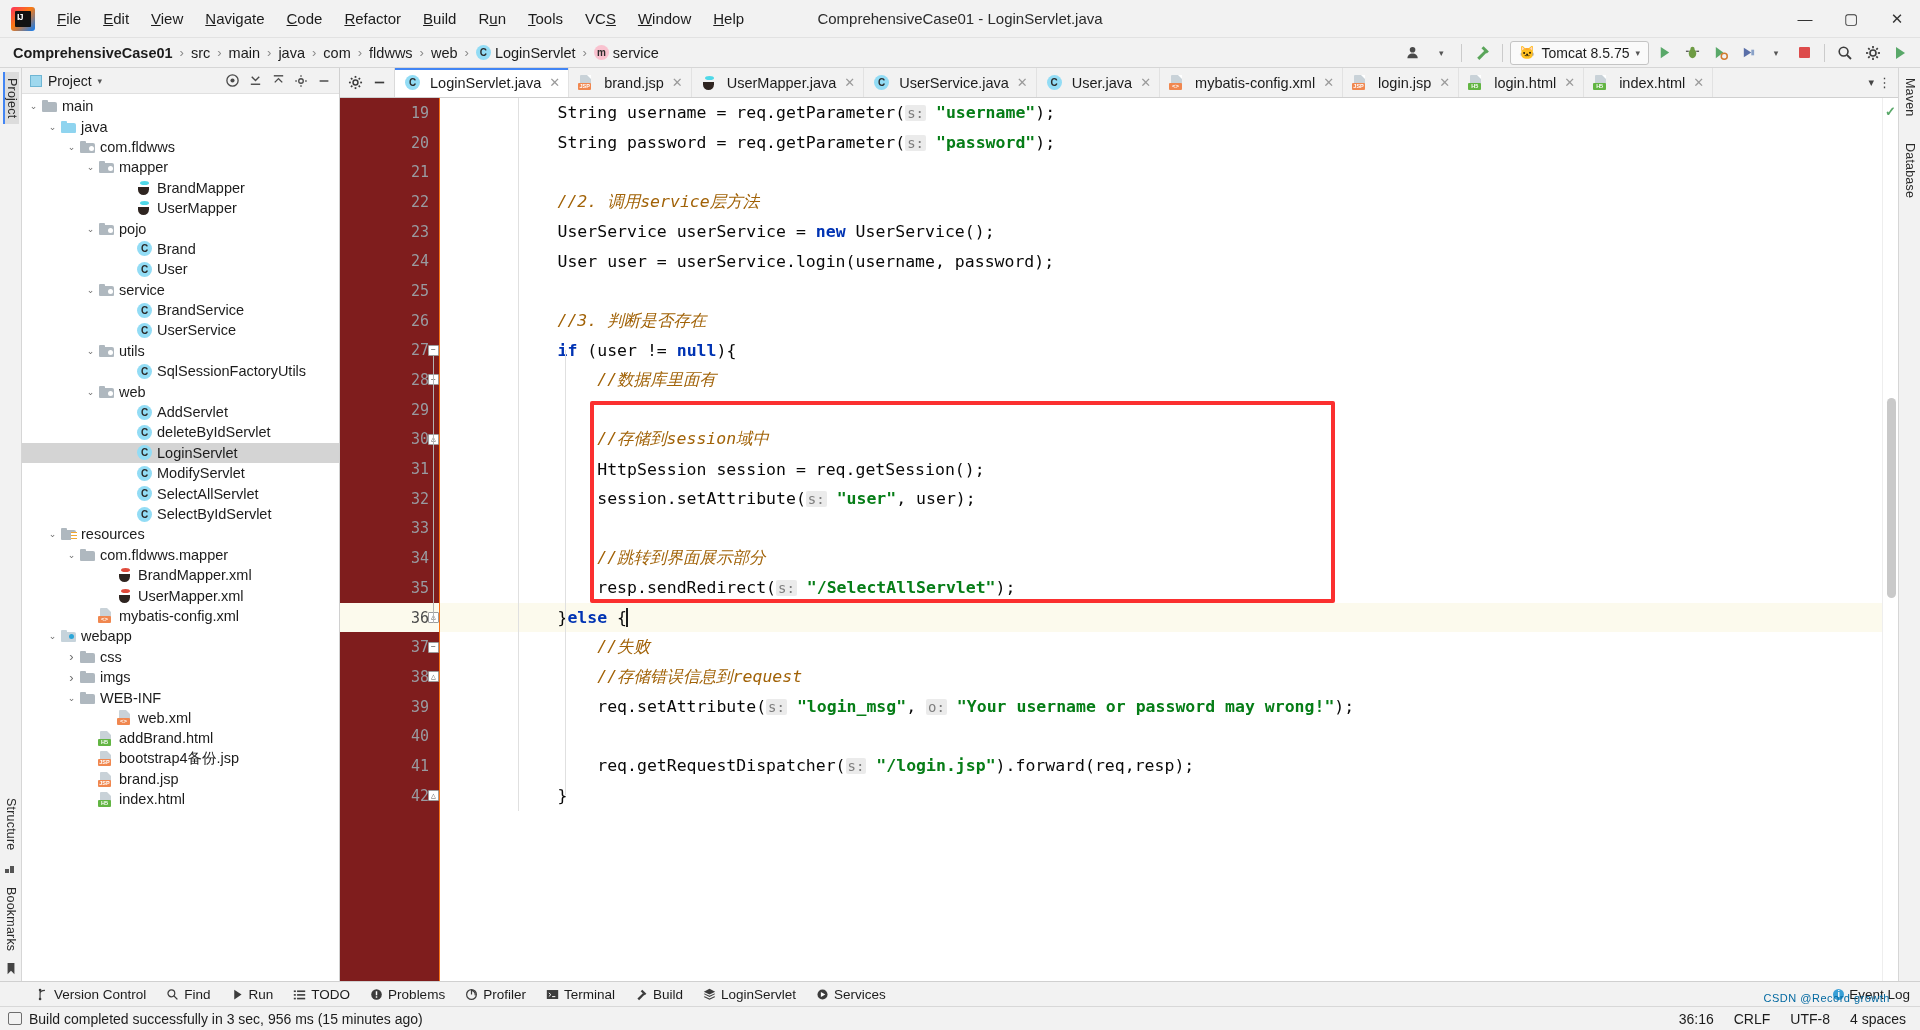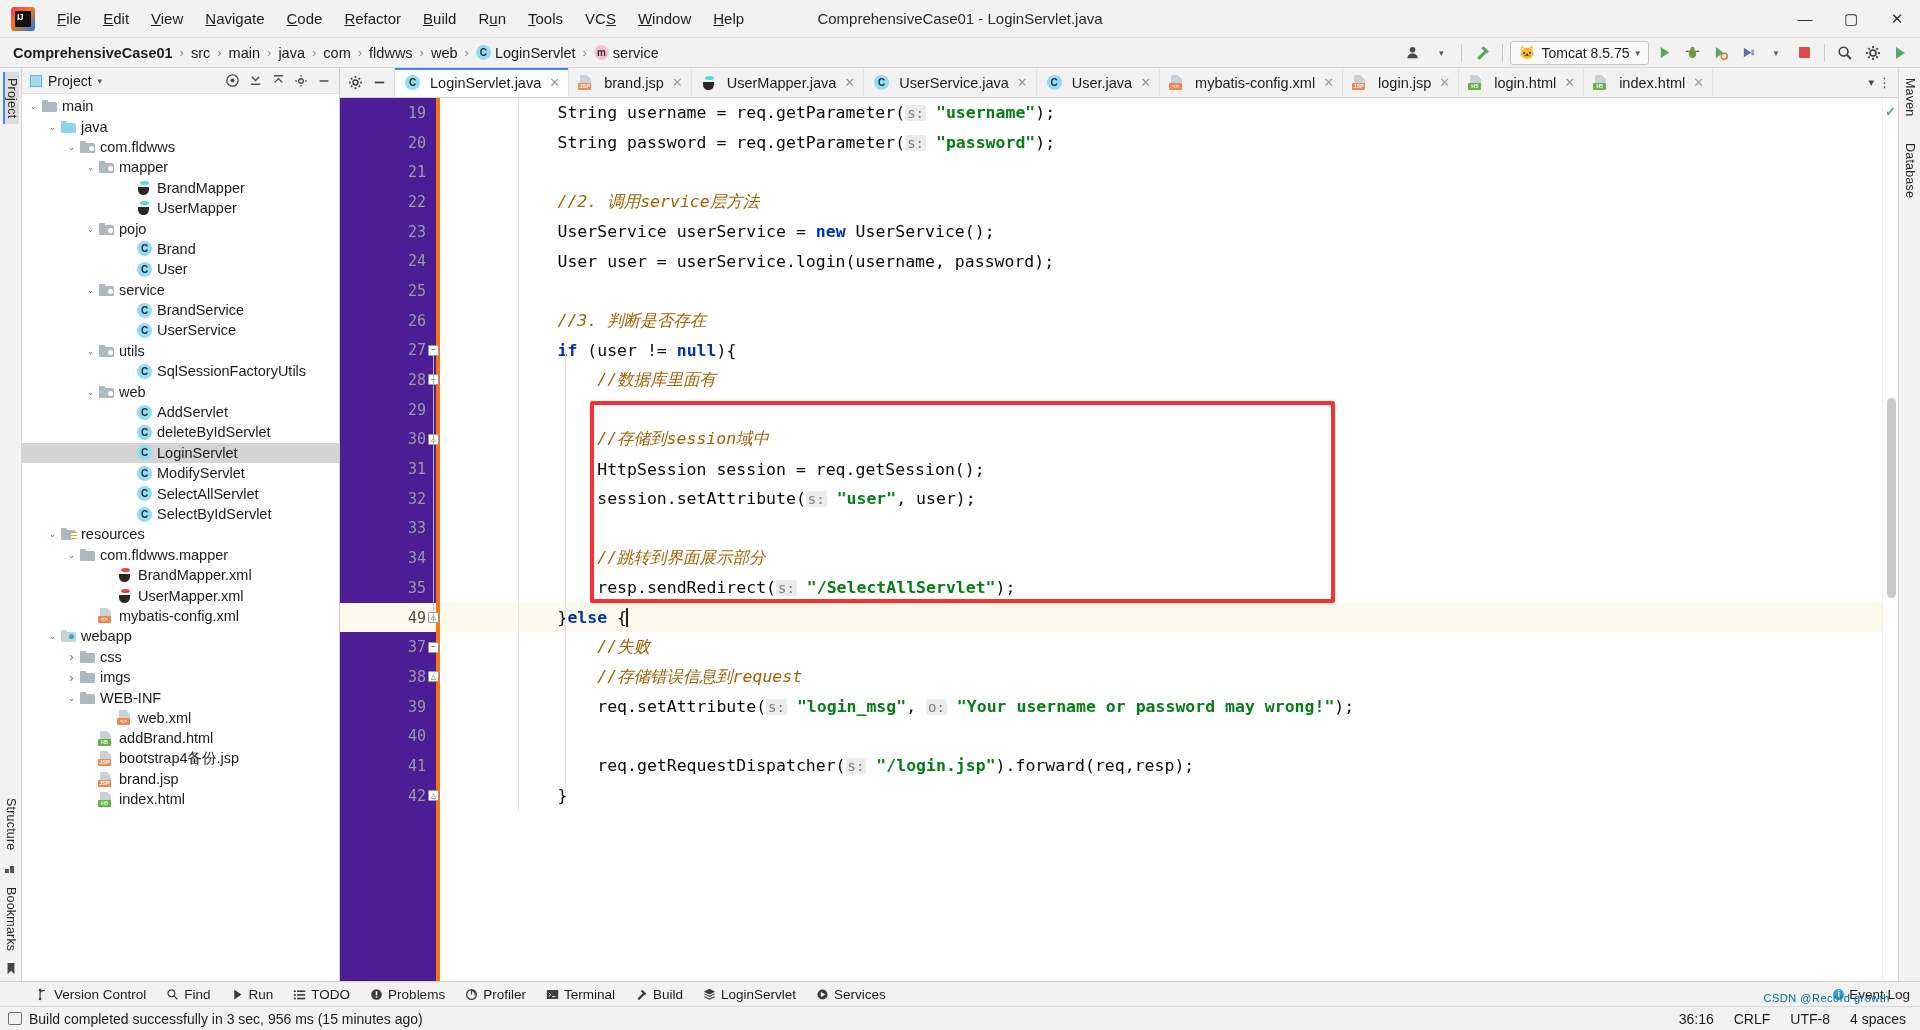--- a/index.html
+++ b/index.html
@@ -132,21 +132,21 @@
     display:flex;align-items:center;gap:5px;padding:0 8px 0 9px;font-size:14.5px;white-space:nowrap;
     border-right:1px solid #e2e2e2;background:#f2f2f2;position:relative;color:#1c1c1c;
   }
   .tab.active{background:#fff;}
   .tab.active:after{content:"";position:absolute;left:0;right:0;top:0;height:2px;background:#4285f4;}
   .tab .x{color:#9a9a9a;font-size:13px;margin-left:3px;}
   .tabmore{display:flex;align-items:center;gap:4px;padding:0 6px;margin-left:auto;color:#444;}
 
   .editorbody{flex:1 1 auto;display:flex;min-height:0;position:relative;overflow:hidden;background:#fff;}
   .gutter{
-    width:100px;flex:0 0 100px;background:#4c1d95;border-right:4px solid #f97316;
+    width:100px;flex:0 0 100px;background:#7f1d1d;border-right:1px solid #f97316;
     position:relative;font-family:"DejaVu Sans Mono",monospace;font-size:15px;color:#999ba1;
   }
   .gutter .lnrow{height:29.7px;display:flex;align-items:center;justify-content:flex-end;padding-right:10px;position:relative;}
   .gutter .lnrow.cur{background:#fcfaed;color:#4a4a4a;}
   .foldcol{
     position:absolute;left:88px;top:0;width:18px;height:100%;
   }
   .foldmark{position:absolute;width:11px;height:11px;border:1px solid #9b9b9b;background:#fff;border-radius:1px;
             display:flex;align-items:center;justify-content:center;font-size:8px;color:#555;line-height:1;}
   .foldline{position:absolute;left:5px;width:1px;background:#b4b4b4;}
@@ -828,21 +828,21 @@
             <div class="lnrow">26</div>
             <div class="lnrow">27</div>
             <div class="lnrow">28</div>
             <div class="lnrow">29</div>
             <div class="lnrow">30</div>
             <div class="lnrow">31</div>
             <div class="lnrow">32</div>
             <div class="lnrow">33</div>
             <div class="lnrow">34</div>
             <div class="lnrow">35</div>
-            <div class="lnrow cur">49</div>
+            <div class="lnrow cur">36</div>
             <div class="lnrow">37</div>
             <div class="lnrow">38</div>
             <div class="lnrow">39</div>
             <div class="lnrow">40</div>
             <div class="lnrow">41</div>
             <div class="lnrow">42</div>
             <div class="foldcol">
               <div class="foldmark" style="top: 246.6px;">−</div>
               <div class="foldmark" style="top: 276.3px;">−</div>
               <div class="foldmark" style="top: 335.7px;">△</div>

